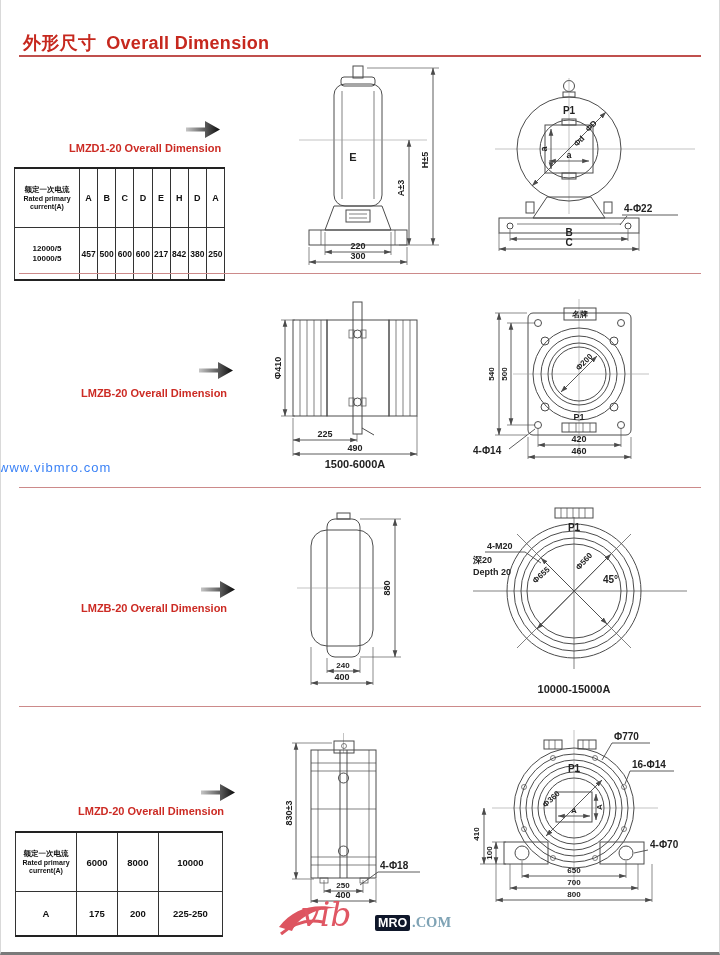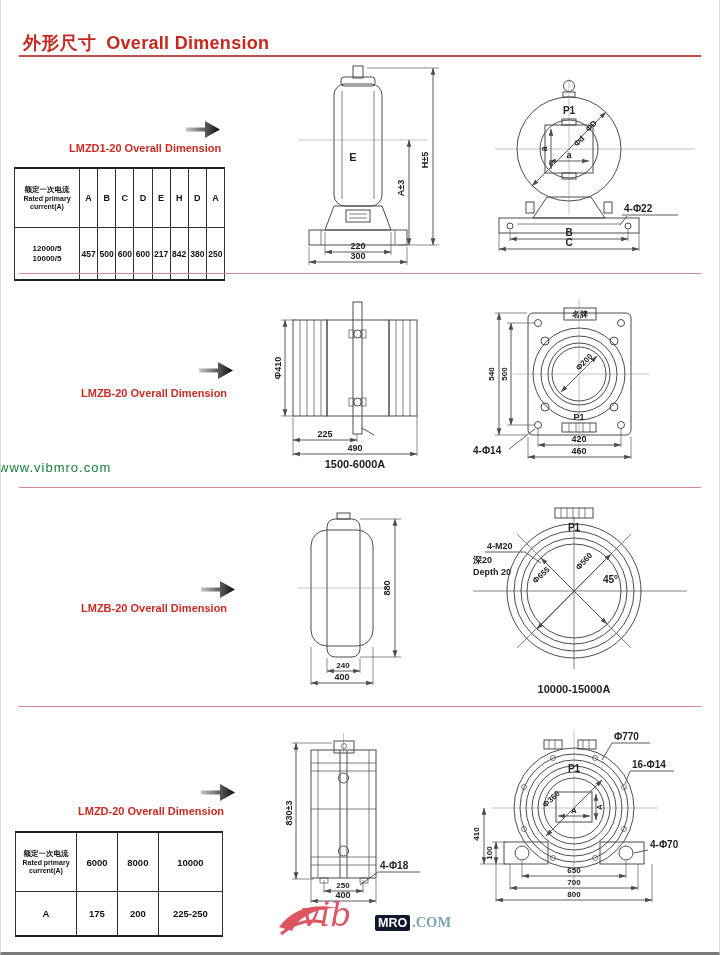--- a/index.html
+++ b/index.html
@@ -5,21 +5,21 @@
   html,body{margin:0;padding:0;background:#fff;}
   .page{position:relative;width:720px;height:955px;background:#fff;overflow:hidden;
         border-left:1px solid #d9d9d9;border-right:1px solid #d9d9d9;border-bottom:3px solid #7a7a7a;
         font-family:"Liberation Sans",sans-serif;box-sizing:border-box;}
   .title{position:absolute;left:18px;top:27px;font-size:18px;font-weight:bold;color:#c6281e;margin:4px;letter-spacing:.3px;}
   .title .en{margin-left:10px;}
   .rule{position:absolute;left:18px;right:18px;height:0;border-top:2px solid #c0504d;}
   .sep{border-top:1.4px solid #cc8a8a;}
   .sec-label{position:absolute;font-size:11px;font-weight:bold;color:#cc2b24;white-space:nowrap;}
   .arrow{position:absolute;width:34px;height:17px;}
-  .watermark{position:absolute;left:-2px;top:460px;font-size:13px;color:#15803d;letter-spacing:1px;}
+  .watermark{position:absolute;left:-2px;top:460px;font-size:13px;color:#3b82f6;letter-spacing:1px;}
   table.dims{position:absolute;border-collapse:collapse;background:#fff;
              border-top:2px solid #222;border-bottom:2px solid #222;}
   table.dims td,table.dims th{border:1px solid #333;text-align:center;vertical-align:middle;
              font-weight:bold;color:#111;padding:16px 1px;}
   .hzh{font-size:7.5px;} .hen{font-size:7px;font-weight:bold;line-height:1.15;}
   .rowlab{font-size:8px;line-height:1.2;}
   .cellv{font-size:8.5px;}
   .collab{font-size:9px;}
   .t4col{font-size:9.5px;}
   svg.draw{position:absolute;overflow:visible;}

